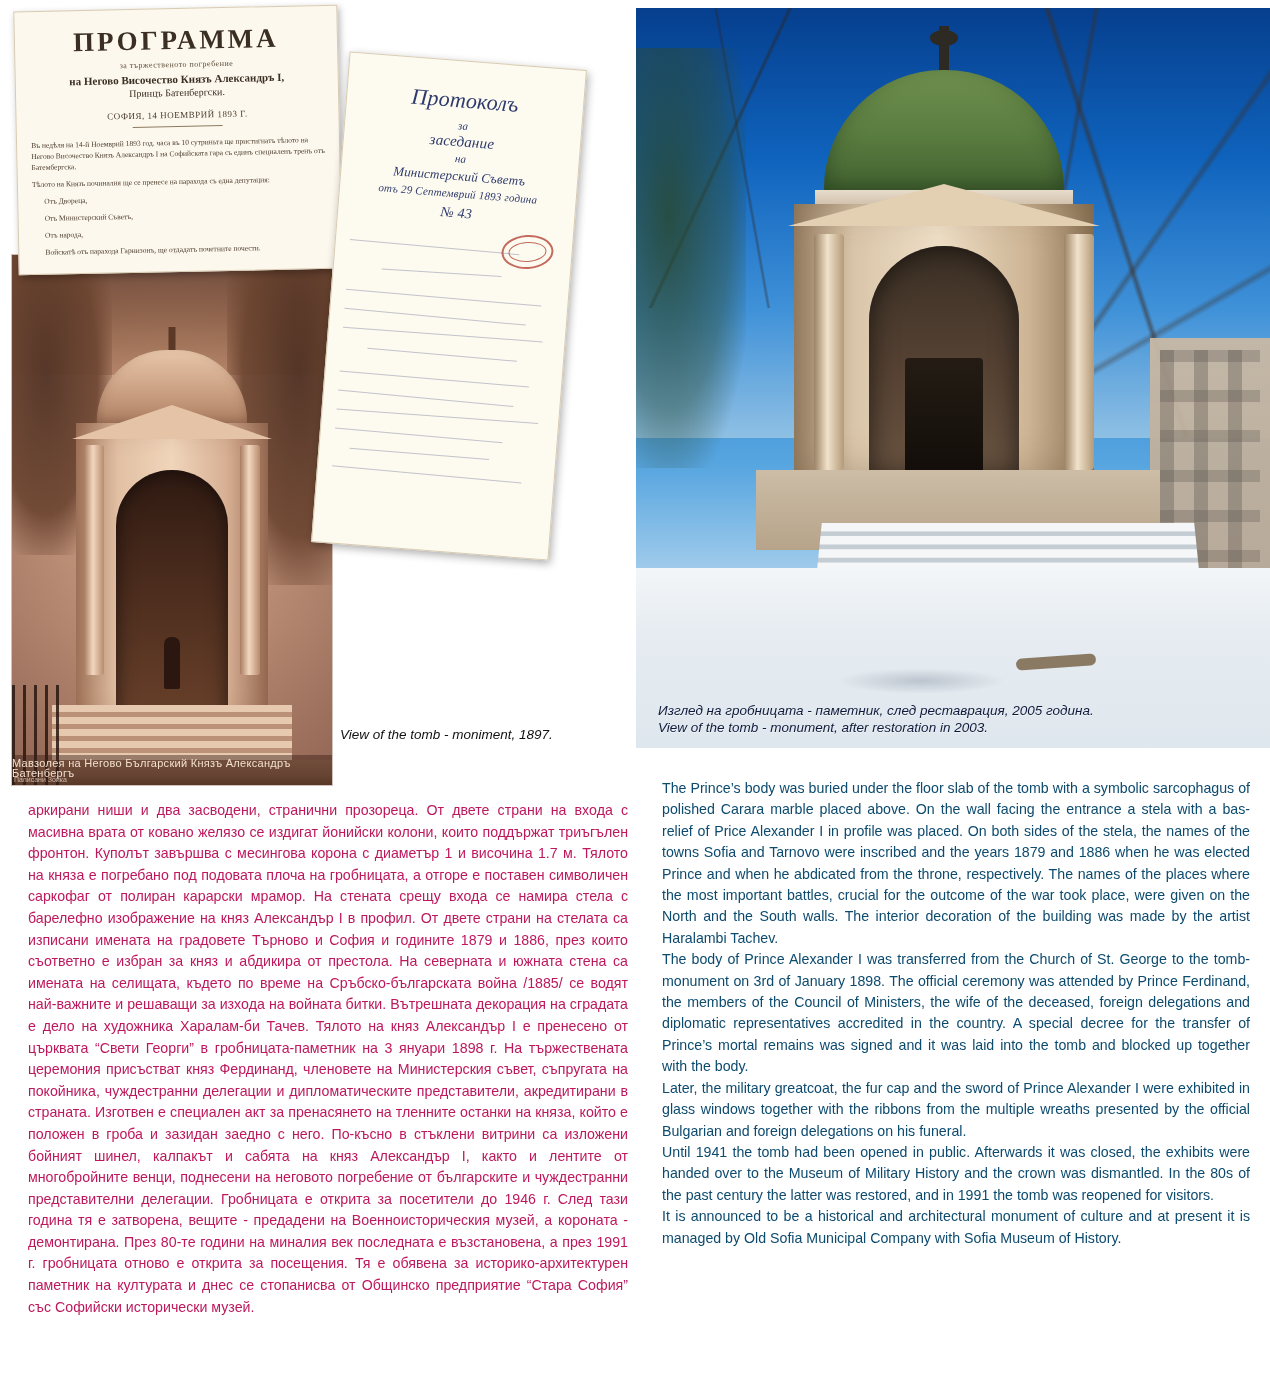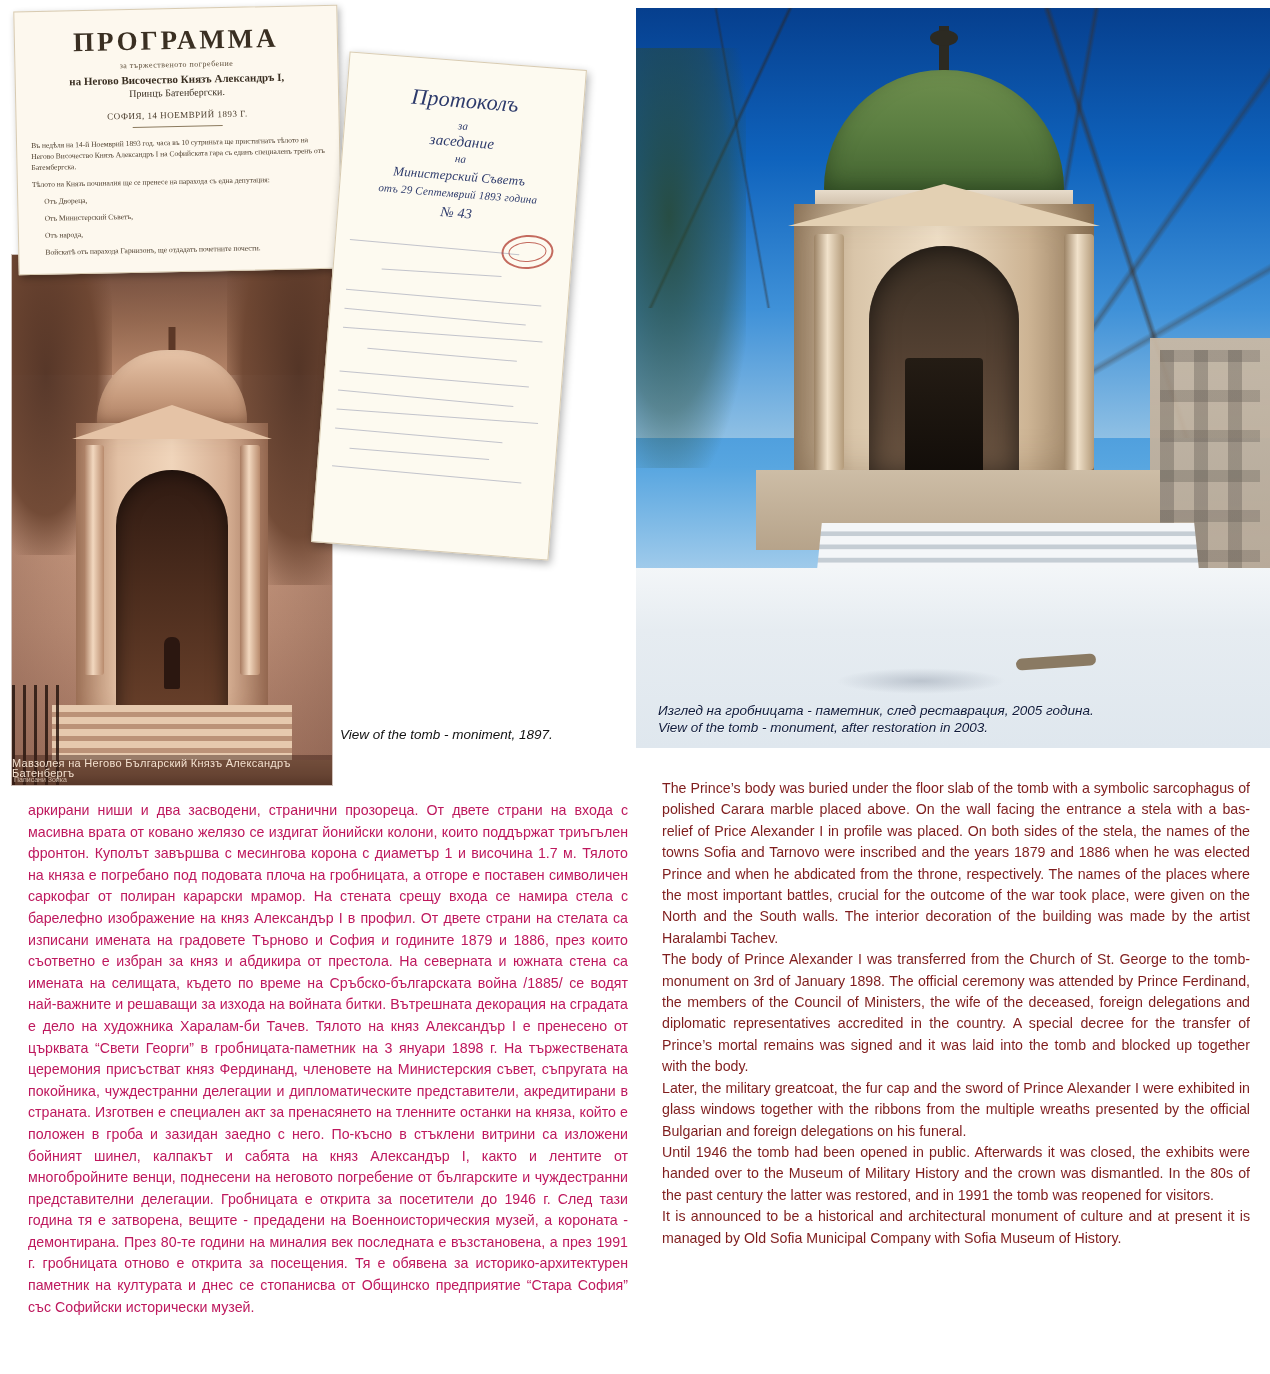--- a/index.html
+++ b/index.html
@@ -394,21 +394,21 @@
     color: #0f1a3a;
     text-shadow: 0 1px 0 rgba(255,255,255,.55);
   }
 
   .text-right {
     position: absolute;
     left: 26px; top: 770px;
     width: 588px;
     font-size: 14.2px;
     line-height: 21.4px;
-    color: #7f1d1d;
+    color: #0c4a6e;
     text-align: justify;
   }
   .text-right p { margin: 0; }
   .text-left p { margin: 0; }
 
   .watermark {
     position: absolute;
     left: 0; right: 0;
     bottom: 18px;
     text-align: center;
@@ -521,18 +521,18 @@
 
     <div class="cap-right">
       <div class="cap-bg">Изглед на гробницата - паметник, след реставрация, 2005 година.</div>
       <div class="cap-en">View of the tomb - monument, after restoration in 2003.</div>
     </div>
 
     <div class="text-right">
       <p>The Prince’s body was buried under the floor slab of the tomb with a symbolic sarcophagus of polished Carara marble placed above. On the wall facing the entrance a stela with a bas-relief of Price Alexander I in profile was placed. On both sides of the stela, the names of the towns Sofia and Tarnovo were inscribed and the years 1879 and 1886 when he was elected Prince and when he abdicated from the throne, respectively. The names of the places where the most important battles, crucial for the outcome of the war took place, were given on the North and the South walls. The interior decoration of the building was made by the artist Haralambi Tachev.</p>
       <p>The body of Prince Alexander I was transferred from the Church of St. George to the tomb-monument on 3rd of January 1898. The official ceremony was attended by Prince Ferdinand, the members of the Council of Ministers, the wife of the deceased, foreign delegations and diplomatic representatives accredited in the country. A special decree for the transfer of Prince’s mortal remains was signed and it was laid into the tomb and blocked up together with the body.</p>
       <p>Later, the military greatcoat, the fur cap and the sword of Prince Alexander I were exhibited in glass windows together with the ribbons from the multiple wreaths presented by the official Bulgarian and foreign delegations on his funeral.</p>
-      <p>Until 1946 the tomb had been opened in public. Afterwards it was closed, the exhibits were handed over to the Museum of Military History and the crown was dismantled. In the 80s of the past century the latter was restored, and in 1991 the tomb was reopened for visitors.</p>
+      <p>Until 1941 the tomb had been opened in public. Afterwards it was closed, the exhibits were handed over to the Museum of Military History and the crown was dismantled. In the 80s of the past century the latter was restored, and in 1991 the tomb was reopened for visitors.</p>
       <p>It is announced to be a historical and architectural monument of culture and at present it is managed by Old Sofia Municipal Company with Sofia Museum of History.</p>
     </div>
   </div>
 
 </div>
 
 </body></html>

